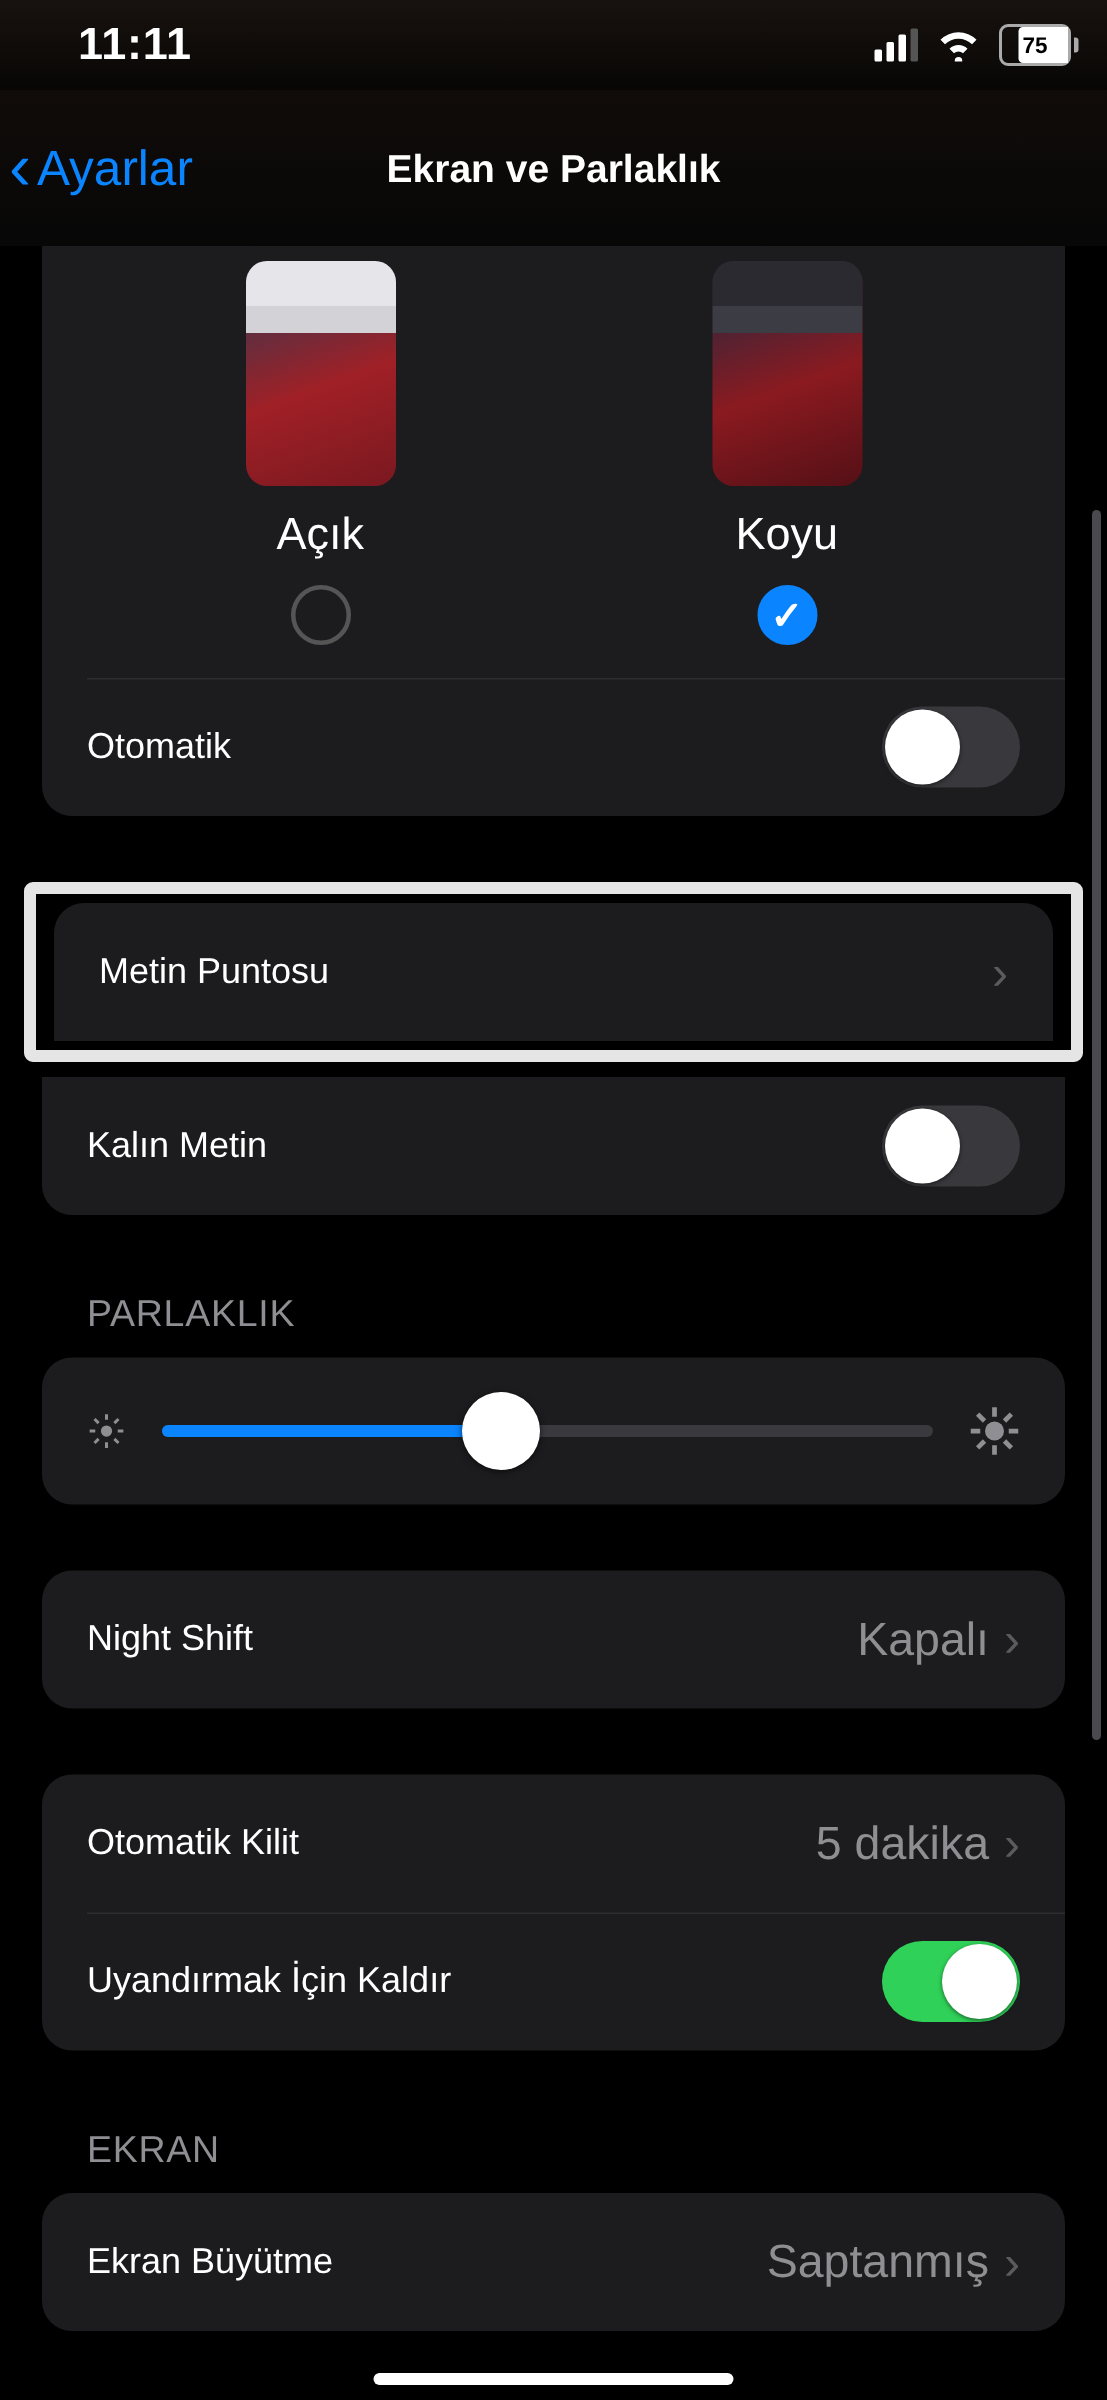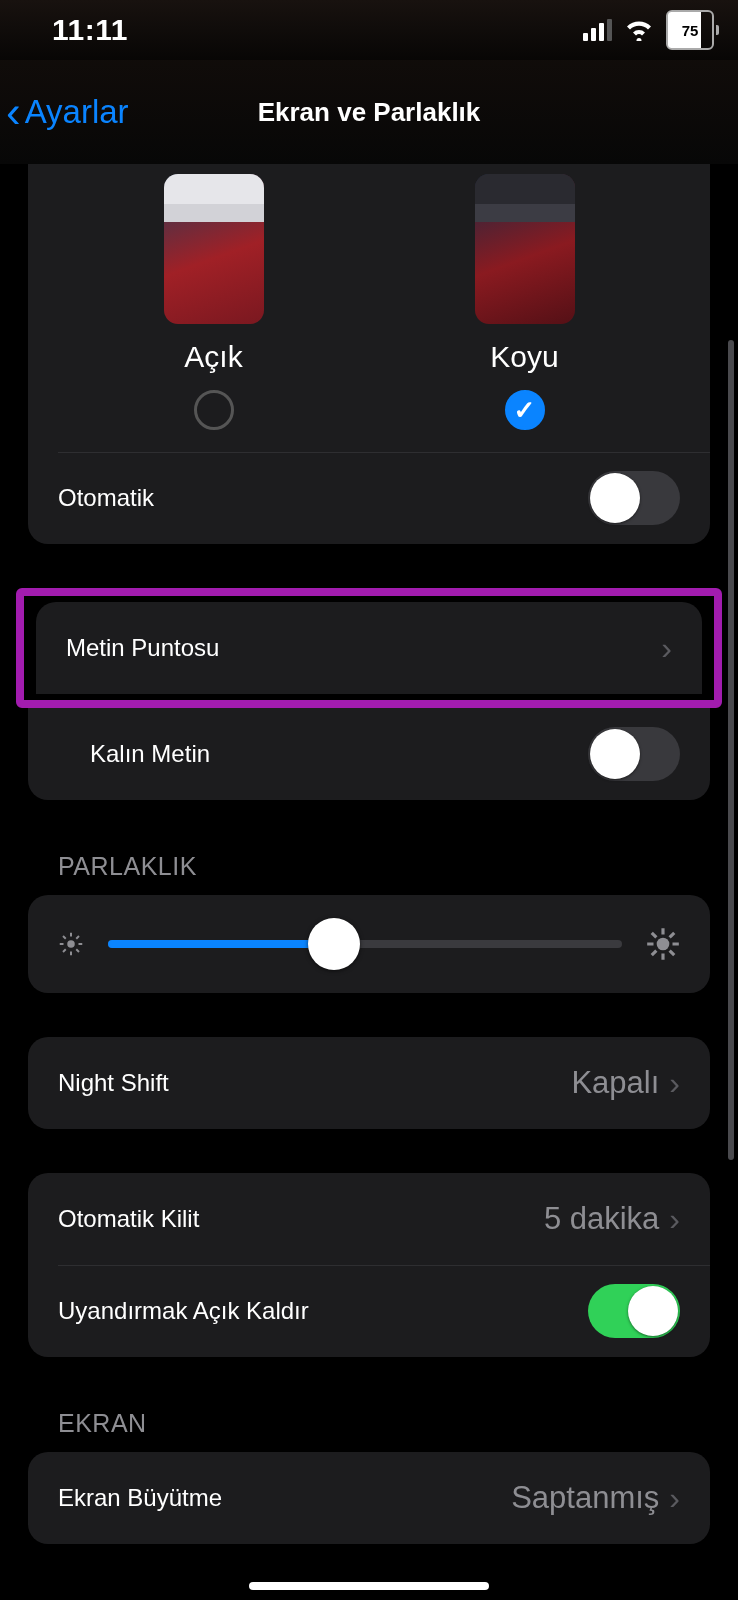--- a/index.html
+++ b/index.html
@@ -22,21 +22,21 @@
     padding: 0 19px 0 52px;
     background: linear-gradient(180deg, rgba(40,30,25,0.6), rgba(15,12,10,0.5));
   }
   .status-time { font-size: 30px; font-weight: 600; letter-spacing: 0.5px; }
   .status-right { display: flex; align-items: center; gap: 12px; }
   .sig-bars { display: flex; align-items: flex-end; gap: 3px; height: 22px; }
   .sig-bars span { width: 5px; background: #fff; border-radius: 1px; }
   .sig-bars span:nth-child(1){height:8px;} .sig-bars span:nth-child(2){height:13px;}
   .sig-bars span:nth-child(3){height:18px;} .sig-bars span:nth-child(4){height:22px;background:#555;}
   .battery { display: flex; align-items: center; }
-  .battery-body { width: 48px; height: 40px; border: 2px solid #aaa; border-radius: 6px; position: relative; display:flex; align-items:center; }
+  .battery-body { width: 48px; height: 28px; border: 2px solid #aaa; border-radius: 6px; position: relative; display:flex; align-items:center;justify-content:flex-end; }
   .battery-fill { width: 75%; height: 100%; background: #fff; border-radius: 3px 0 0 3px; }
   .battery-pct { position:absolute; left:0; right:0; text-align:center; font-size:15px; font-weight:700; color:#000; }
   .battery-tip { width:3px; height:10px; background:#aaa; border-radius:0 2px 2px 0; margin-left:2px; }
 
   
   .nav-header {
     height: 104px;
     display: flex;
     align-items: center;
     position: relative;
@@ -73,23 +73,23 @@
   .row-value { font-size:31px; color:#8e8e93; display:flex; align-items:center; gap:10px; }
   .chevron { color:#5a5a5f; font-size:32px; }
 
   
   .toggle { width:92px; height:54px; border-radius:27px; background:#39393d; position:relative; cursor:pointer; }
   .toggle .knob { position:absolute; top:2px; left:2px; width:50px; height:50px; border-radius:50%; background:#fff; box-shadow:0 1px 3px rgba(0,0,0,0.5); transition:left .15s; }
   .toggle.on { background:#30d158; }
   .toggle.on .knob { left:40px; }
 
   
-  .highlight-box { border:8px solid #a21caf; border-radius:6px; margin: 44px 16px 0; padding:0; }
+  .highlight-box { border:8px solid #e5e5e5; border-radius:6px; margin: 44px 16px 10px; padding:0; }
   .highlight-box .group { margin: 6px 12px; border-radius:20px 20px 0 0; }
-  .after-highlight { margin: 0 28px; border-radius:0 0 20px 20px;padding-left:32px; }
+  .after-highlight { margin: 0 28px; border-radius:0 0 20px 20px; }
 
   
   .section-label { font-size:25px; color:#8e8e93; letter-spacing:0.5px; margin:52px 12px 14px 58px; }
 
   
   .bright-row { padding: 24px 28px; display:flex; align-items:center; gap:22px; }
   .sun-icon { color:#8e8e93; }
   .slider-wrap { flex:1; position:relative; height:50px; display:flex; align-items:center; }
   .track { position:absolute; left:0; right:0; height:8px; background:#3a3a3e; border-radius:4px; }
   .fill { position:absolute; left:0; height:8px; background:#0a84ff; border-radius:4px; width:44%; }
@@ -225,21 +225,21 @@
   <div style="height:44px"></div>
   <div class="group">
     <div class="row">
       <div class="row-label">Otomatik Kilit</div>
       <div class="row-value">
         <span>5 dakika</span>
         <span class="chevron">›</span>
       </div>
     </div>
     <div class="row">
-      <div class="row-label">Uyandırmak Açık Kaldır</div>
+      <div class="row-label">Uyandırmak İçin Kaldır</div>
       <div class="toggle on">
           <div class="knob"></div>
         </div>
     </div>
   </div>
 
   <div class="section-label">EKRAN</div>
   <div class="group">
     <div class="row">
       <div class="row-label">Ekran Büyütme</div>

